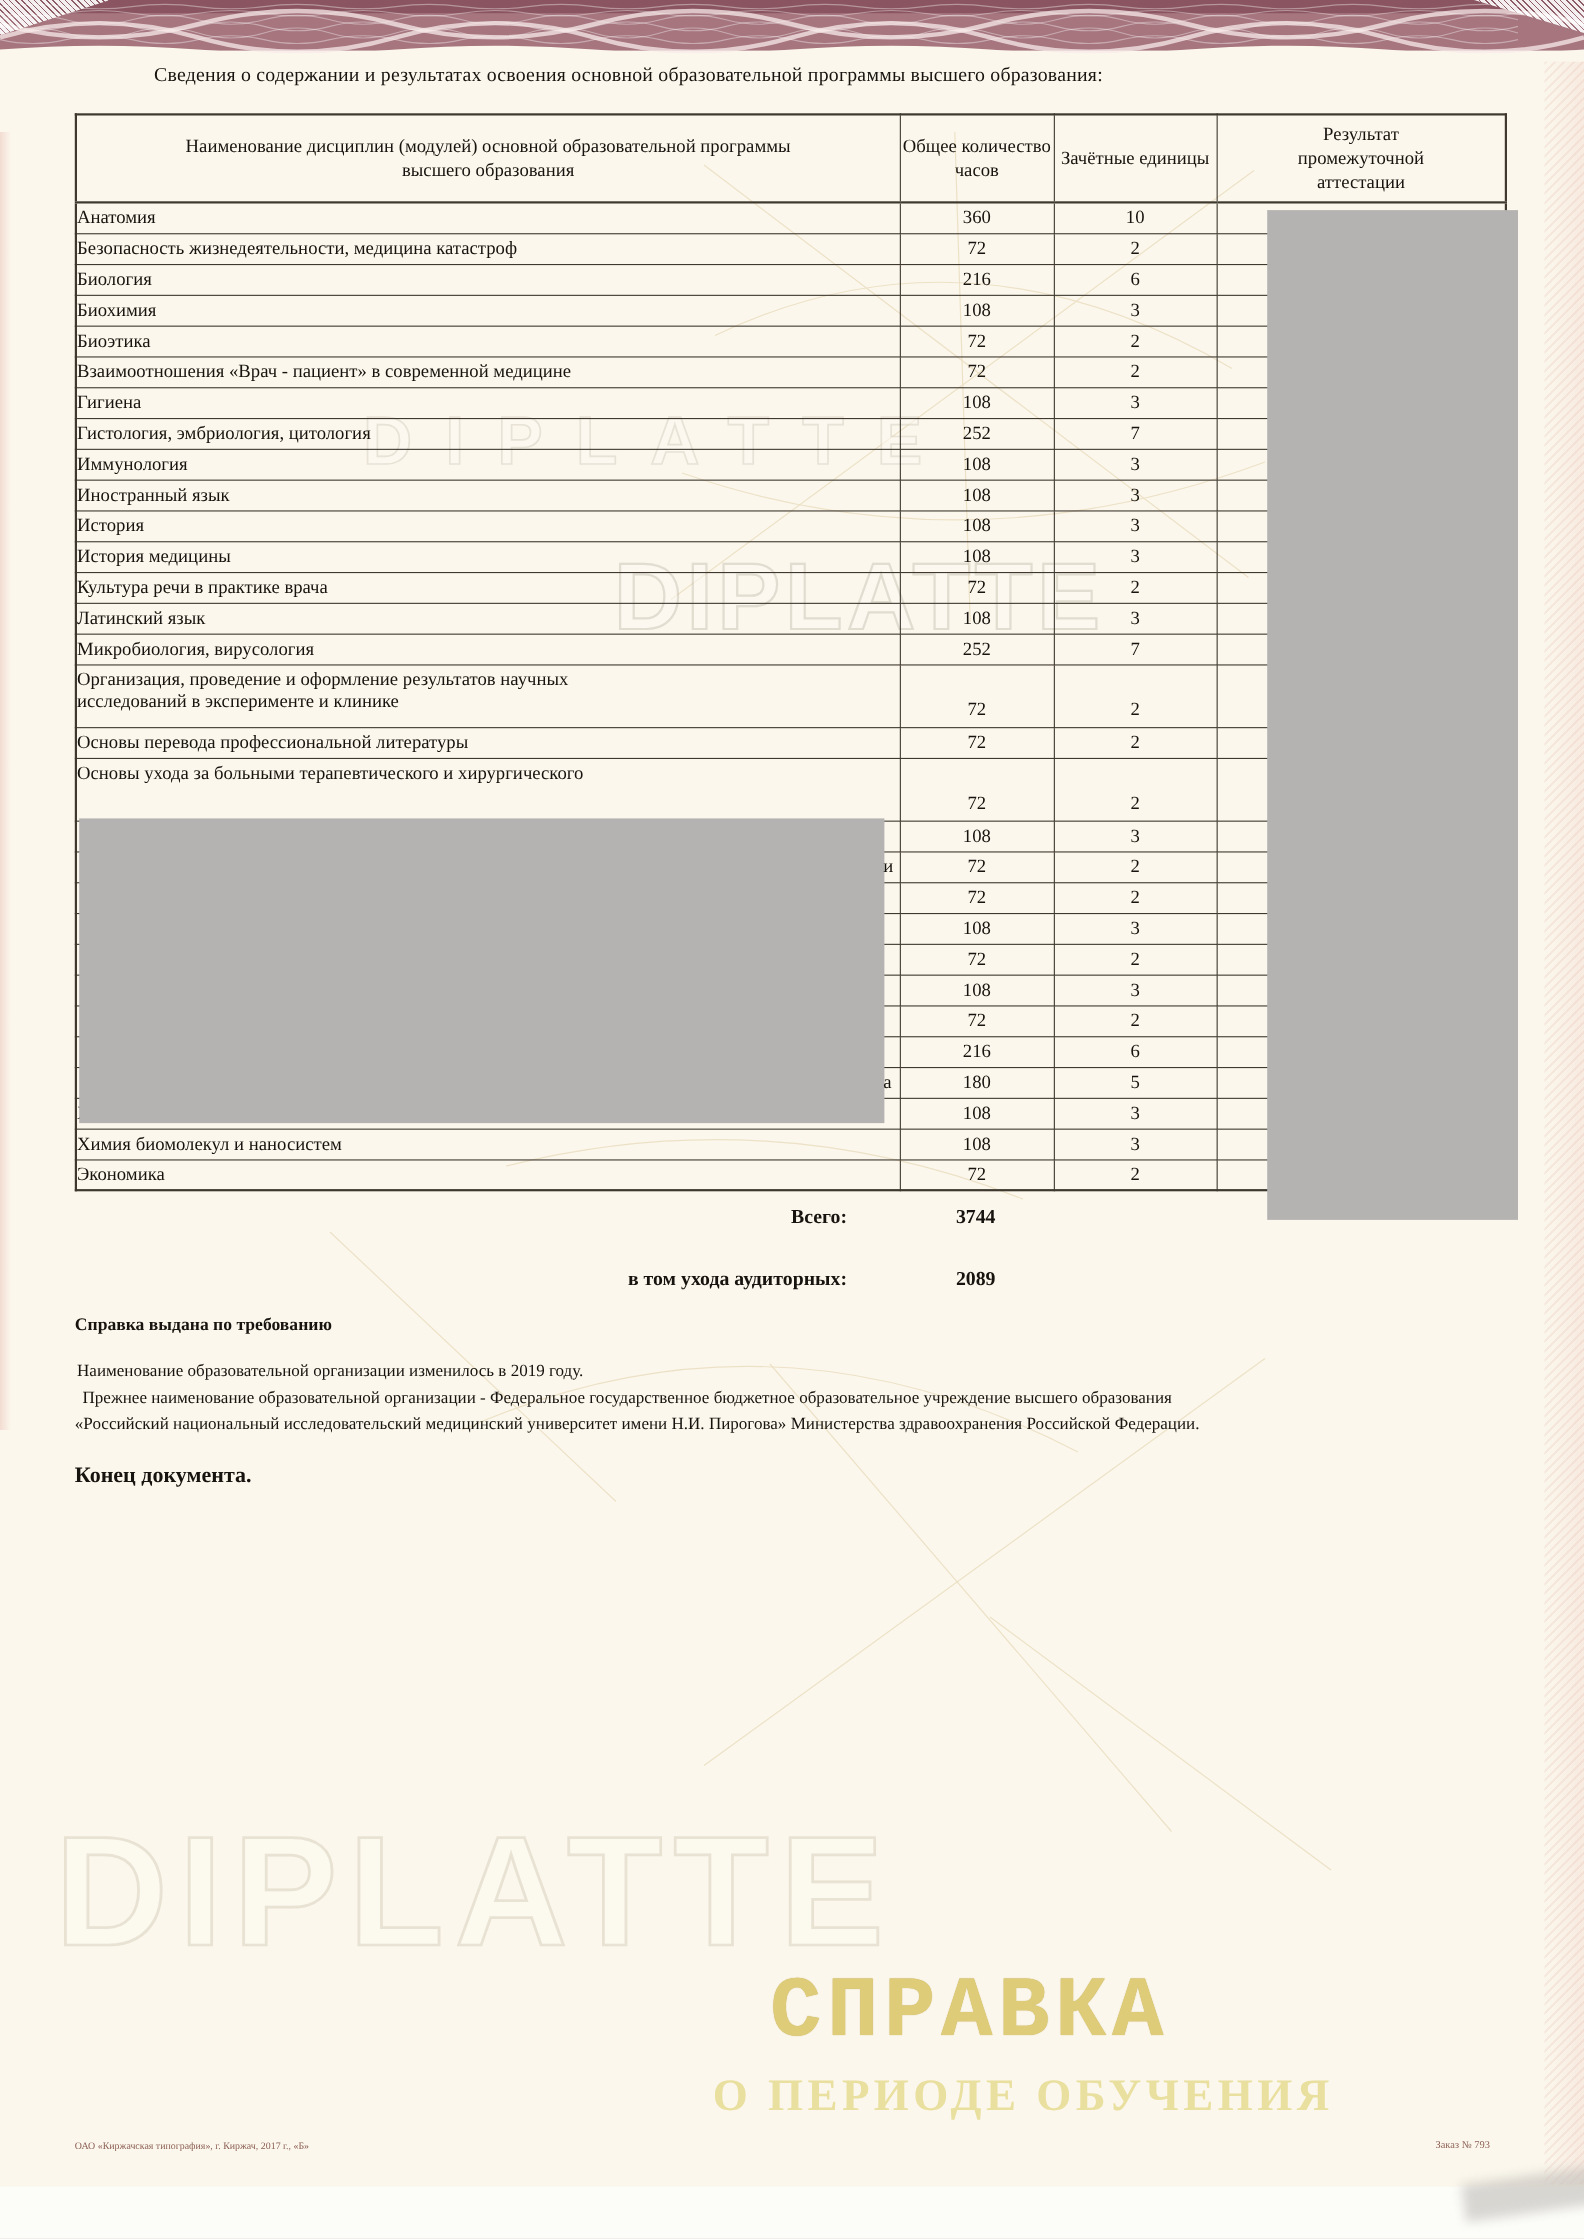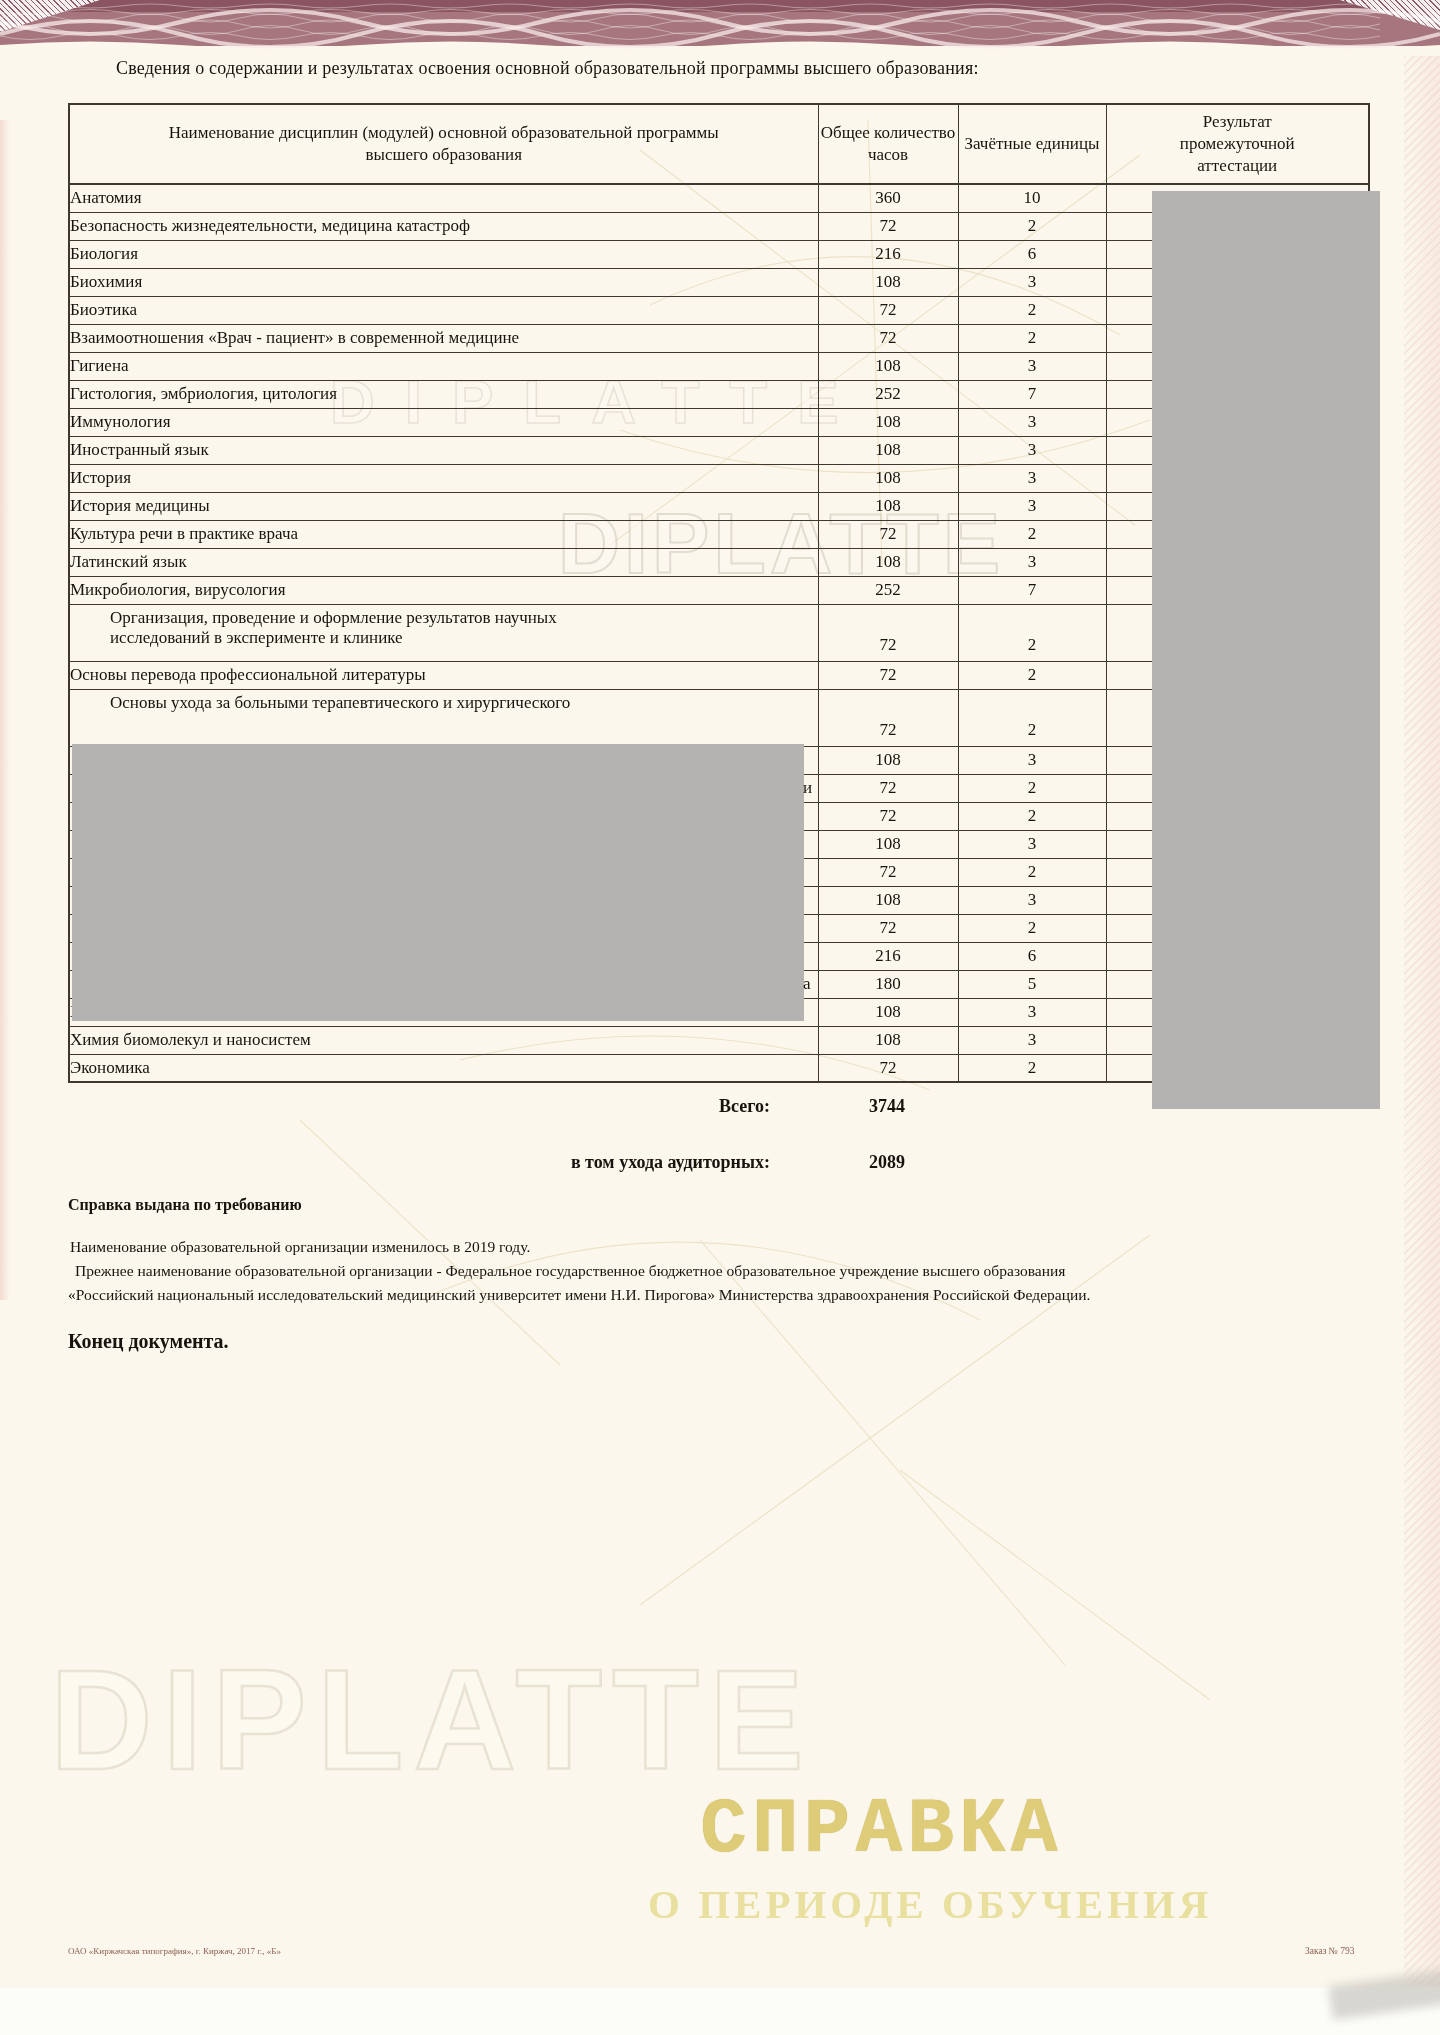--- a/index.html
+++ b/index.html
@@ -31,40 +31,40 @@
       -webkit-text-stroke:2px rgba(178,172,155,.35);}
   .wm-big{left:50px;top:1638px;font-size:142px;letter-spacing:10px;color:rgba(253,250,240,.6);
       -webkit-text-stroke:2.5px rgba(208,200,180,.45);}
   .wm-gold{position:absolute;left:700px;top:1786px;font-family:Liberation Mono, monospace;font-weight:bold;
       font-size:78px;letter-spacing:5px;color:var(--gold,#d9c565);opacity:.85;z-index:1;white-space:nowrap;
       text-shadow:0 0 1px #b89c3e;}
   .wm-gold2{position:absolute;left:648px;top:1880px;font-family:"Liberation Serif",serif;font-weight:bold;
       font-size:41px;letter-spacing:4px;color:var(--gold_pale,#e9df9f);z-index:1;white-space:nowrap;}
 
   
-  .title{position:absolute;left:116px;top:58px;font-size:18px;letter-spacing:.2px;z-index:2;white-space:nowrap;}
+  .title{position:absolute;left:140px;top:58px;font-size:18px;letter-spacing:.2px;z-index:2;white-space:nowrap;}
 
   
   table.doc{position:absolute;left:68px;top:103px;width:1300px;border-collapse:collapse;z-index:2;
       table-layout:fixed;background:transparent;}
   table.doc col.c1{width:749px}table.doc col.c2{width:140px}table.doc col.c3{width:148px}table.doc col.c4{width:263px}
   table.doc th,table.doc td{border:1.6px solid var(--table_line,#3e382f);padding:0;font-weight:normal;}
   table.doc{border:2.2px solid var(--table_line,#3e382f);}
   thead tr{height:80px;}
   thead th{font-size:17px;line-height:1.28;text-align:center;vertical-align:middle;
       border-bottom-width:2.4px !important;}
   thead th .hw{display:inline-block;}
   thead th .w570{max-width:580px;}
   thead th .w150{max-width:160px;}
   tbody tr{height:28px;}
   tbody tr.tall{height:57px;}
   tbody td{font-size:17px;line-height:1.18;vertical-align:middle;}
   td.c-name{text-align:left;padding:0 6px 0 7px;}
   td.c-hours,td.c-credits{text-align:center;}
-  tr.tall td.c-name{vertical-align:top;padding-top:3px;padding-left:40px;}
+  tr.tall td.c-name{vertical-align:top;padding-top:3px;}
   tr.tall td.c-hours,tr.tall td.c-credits{vertical-align:bottom;padding-bottom:5px;}
 
   
   .redact{position:absolute;background:var(--redaction_gray,#b4b3b1);z-index:3;}
   .redact.left{left:72px;top:744px;width:732px;height:277px;}
   .redact.right{left:1152px;top:191px;width:228px;height:918px;}
   .frag{position:absolute;z-index:4;font-size:17px;color:var(--ink,#17130e);}
   .frag.f1{left:803px;top:778px;}
   .frag.f2{left:803px;top:974px;}
 

